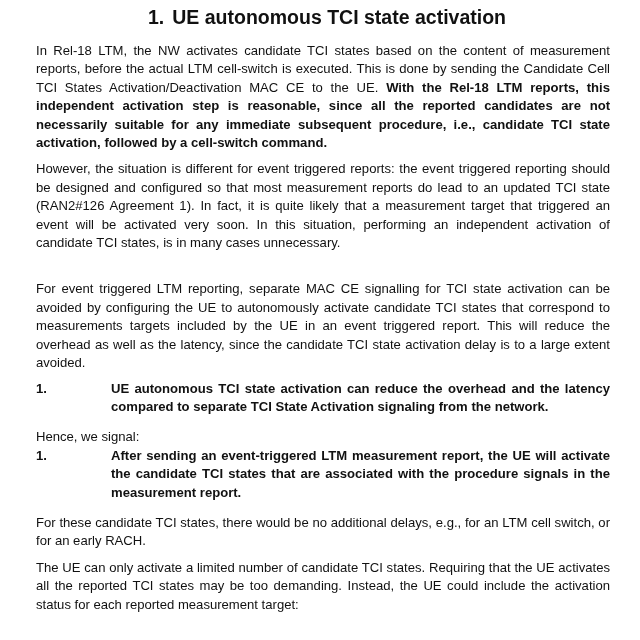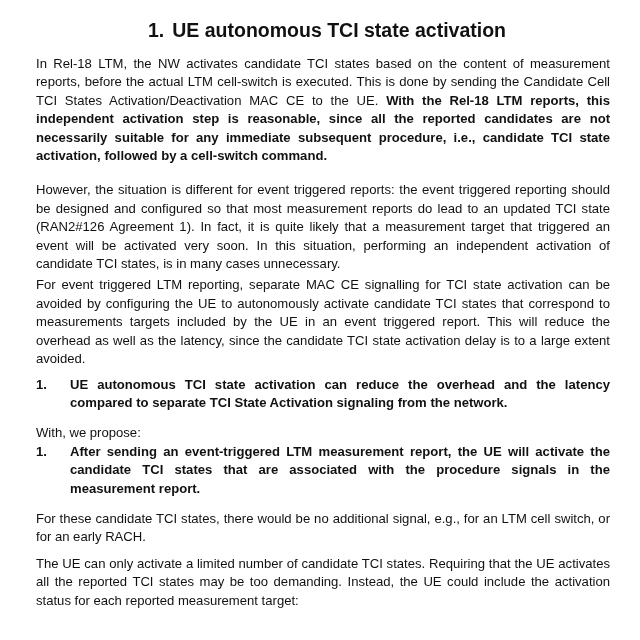--- a/index.html
+++ b/index.html
@@ -5,34 +5,34 @@
   html, body { margin: 0; padding: 0; background: #ffffff; }
   body {
     width: 640px; height: 640px; overflow: hidden;
     font-family: "Liberation Sans", sans-serif;
     color: #111111;
     font-size: 13.1px;
     line-height: 18.4px;
   }
   .page { position: relative; padding: 0 30px 0 36px; }
   h1 {
-    margin: 0; padding-top: 18px;
+    margin: 0; padding-top: 5px;
     font-size: 19.5px; line-height: 24px; font-weight: bold;
     text-align: center;
     padding-left: 8px;
   }
   h1 .num { margin-right: 8px; }
   p { margin: 0; text-align: justify; }
   .b { font-weight: bold; }
   .p1 { margin-top: 13px; }
-  .p2 { margin-top: 16px; }
-  .p3 { margin-top: 3px; }
+  .p2 { margin-top: 8px; }
+  .p3 { margin-top: 28px; }
   .obs, .prop { display: flex; font-weight: bold; text-align: justify; }
   .obs .n, .prop .n { flex: 0 0 34px; }
-  .obs .t, .prop .t { flex: 1; }
+  .obs .t, .prop .t { flex: 1; margin-left: 41px; }
   .obs1 { margin-top: 7px; }
   .hence { margin-top: 12px; }
   .prop1 { margin-top: 0; }
   .example { margin-top: 13px; font-weight: bold; }
   .p4 { margin-top: 12px; }
   .p5 { margin-top: 8px; }
 </style>
 </head>
 <body>
 
@@ -47,25 +47,25 @@
 
   <p class="p2">However, the situation is different for event triggered reports: the event triggered reporting should be designed and configured so that most measurement reports do lead to an updated TCI state (RAN2#126 Agreement 1). In fact, it is quite likely that a measurement target that triggered an event will be activated very soon. In this situation, performing an independent activation of candidate TCI states, is in many cases unnecessary.</p>
 
   <p class="p3">For event triggered LTM reporting, separate MAC CE signalling for TCI state activation can be avoided by configuring the UE to autonomously activate candidate TCI states that correspond to measurements targets included by the UE in an event triggered report. This will reduce the overhead as well as the latency, since the candidate TCI state activation delay is to a large extent avoided.</p>
 
   <div class="obs obs1">
     <span class="n">1.</span>
     <span class="t">UE autonomous TCI state activation can reduce the overhead and the latency compared to separate TCI State Activation signaling from the network.</span>
   </div>
 
-  <p class="hence">With, we propose:</p>
+  <p class="hence">Hence, we signal:</p>
 
   <div class="prop prop1">
     <span class="n">1.</span>
     <span class="t">After sending an event-triggered LTM measurement report, the UE will activate the candidate TCI states that are associated with the procedure signals in the measurement report.</span>
   </div>
 
 
-  <p class="p4">For these candidate TCI states, there would be no additional signal, e.g., for an LTM cell switch, or for an early RACH.</p>
+  <p class="p4">For these candidate TCI states, there would be no additional delays, e.g., for an LTM cell switch, or for an early RACH.</p>
 
   <p class="p5">The UE can only activate a limited number of candidate TCI states. Requiring that the UE activates all the reported TCI states may be too demanding. Instead, the UE could include the activation status for each reported measurement target:</p>
 
 </div>
 
 </body></html>

